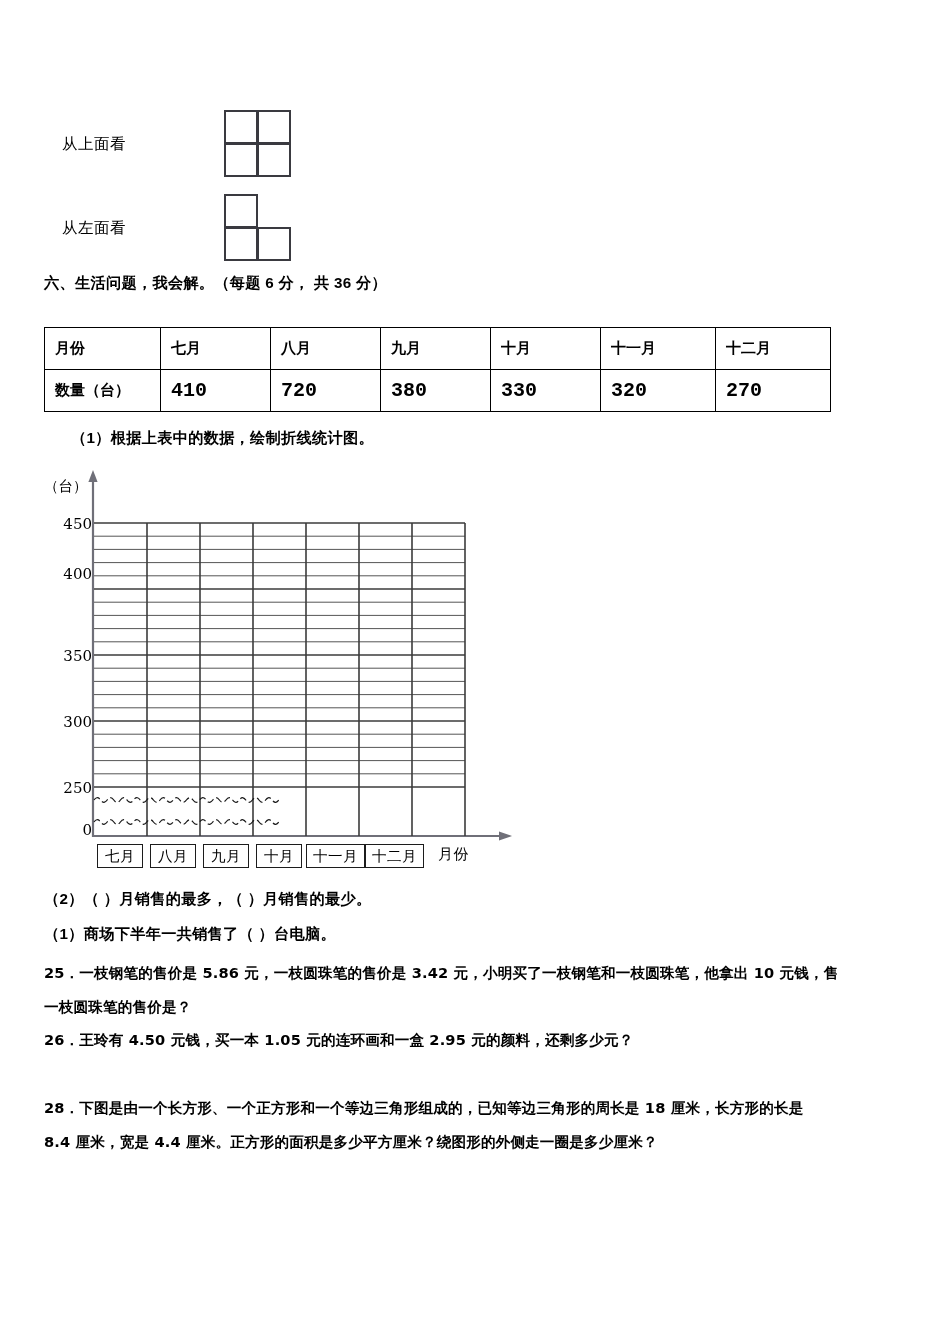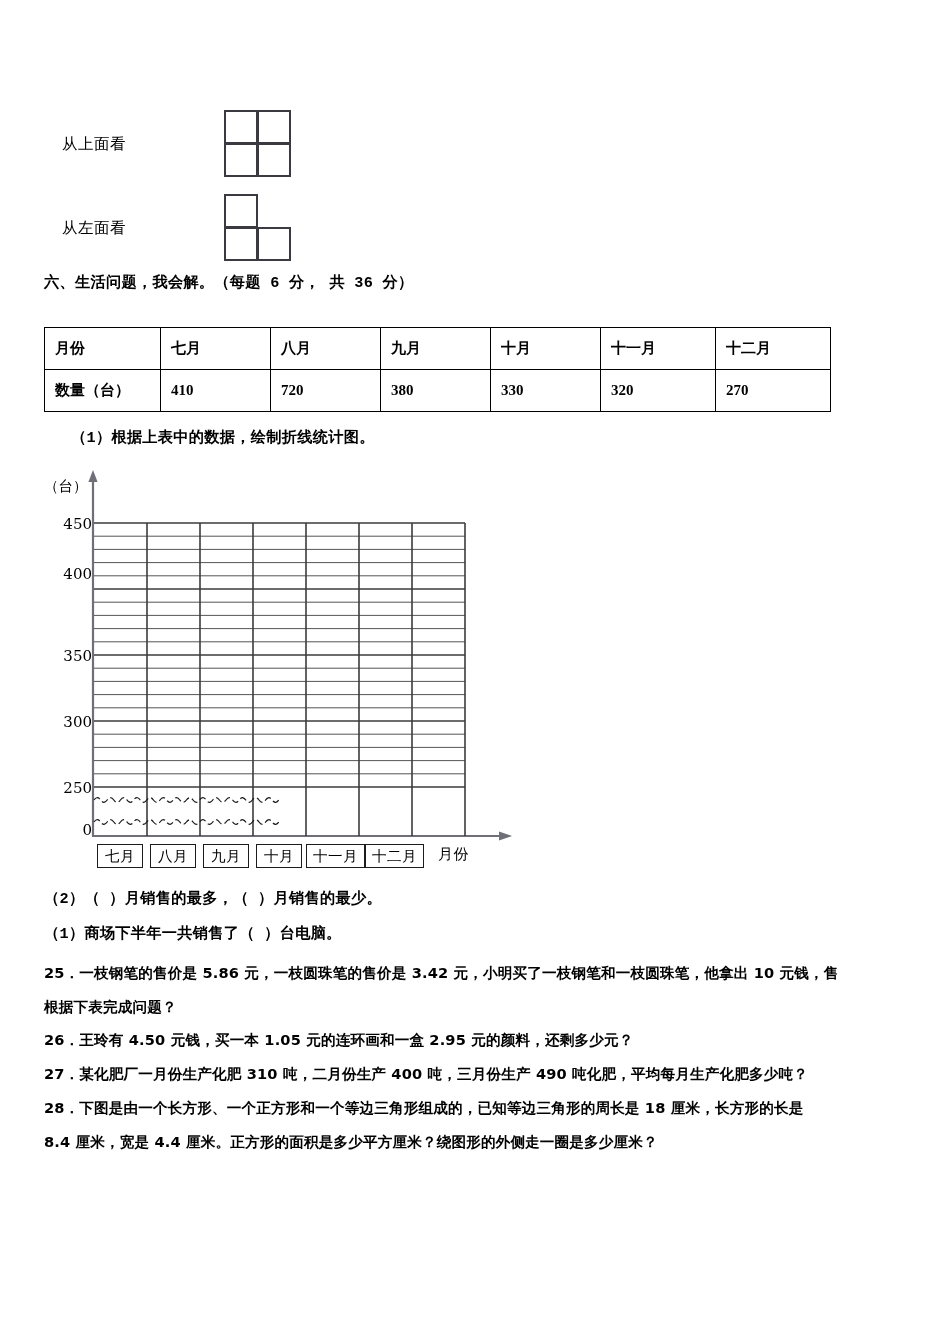--- a/index.html
+++ b/index.html
@@ -47,21 +47,21 @@
     background: #ffffff;
   }
 
   
   .qline {
     position: absolute;
     font-size: 15.2px;
     line-height: 1.5;
     letter-spacing: 0.3px;
     white-space: nowrap;
-    font-family: Liberation Mono, monospace;
+    font-family: Liberation Sans, sans-serif;
     font-weight: 600;
   }
 
   
   .data-table {
     position: absolute;
     border-collapse: collapse;
     table-layout: fixed;
   }
   .data-table td {
@@ -69,23 +69,23 @@
     height: 41px;
     padding: 0 0 0 10px;
     font-size: 15px;
     text-align: left;
     vertical-align: middle;
     font-family: "DejaVu Sans", "Liberation Sans", sans-serif;
     font-weight: 600;
     white-space: nowrap;
   }
   .data-table td.num {
-    font-family: Liberation Serif, serif;
+    font-family: Liberation Mono, monospace;
     font-weight: 700;
-    font-size: 15px;
+    font-size: 20px;
   }
 
   
   .chart-wrap {
     position: absolute;
   }
   .chart-unit {
     position: absolute;
     font-size: 14.5px;
     font-family: "DejaVu Sans", "Liberation Sans", sans-serif;
@@ -285,22 +285,21 @@
     <span class="month-box" style="left:325px; top:379px; width:59px;">十二月</span>
 
     <span class="axis-name" style="left:398px; top:380px;">月份</span>
   </div>
 
   <div class="qline" style="left:44px; top:888px;">（2）（    ）月销售的最多，（    ）月销售的最少。</div>
 
   <div class="qline" style="left:44px; top:923px;">（1）商场下半年一共销售了（    ）台电脑。</div>
 
   <div class="prob" style="left:44px; top:962px;">25．一枝钢笔的售价是 5.86 元，一枝圆珠笔的售价是 3.42 元，小明买了一枝钢笔和一枝圆珠笔，他拿出 10 元钱，售</div>
-  <div class="prob" style="left:44px; top:996px;">根据下表完成问题？</div>
+  <div class="prob" style="left:44px; top:996px;">一枝圆珠笔的售价是？</div>
 
   <div class="prob" style="left:44px; top:1029px;">26．王玲有 4.50 元钱，买一本 1.05 元的连环画和一盒 2.95 元的颜料，还剩多少元？</div>
 
-  <div class="prob" style="left:44px; top:1063px;">27．某化肥厂一月份生产化肥 310 吨，二月份生产 400 吨，三月份生产 490 吨化肥，平均每月生产化肥多少吨？</div>
 
   <div class="prob" style="left:44px; top:1097px;">28．下图是由一个长方形、一个正方形和一个等边三角形组成的，已知等边三角形的周长是 18 厘米，长方形的长是</div>
   <div class="prob" style="left:44px; top:1131px;">8.4 厘米，宽是 4.4 厘米。正方形的面积是多少平方厘米？绕图形的外侧走一圈是多少厘米？</div>
 
 </div>
 
 </body></html>

